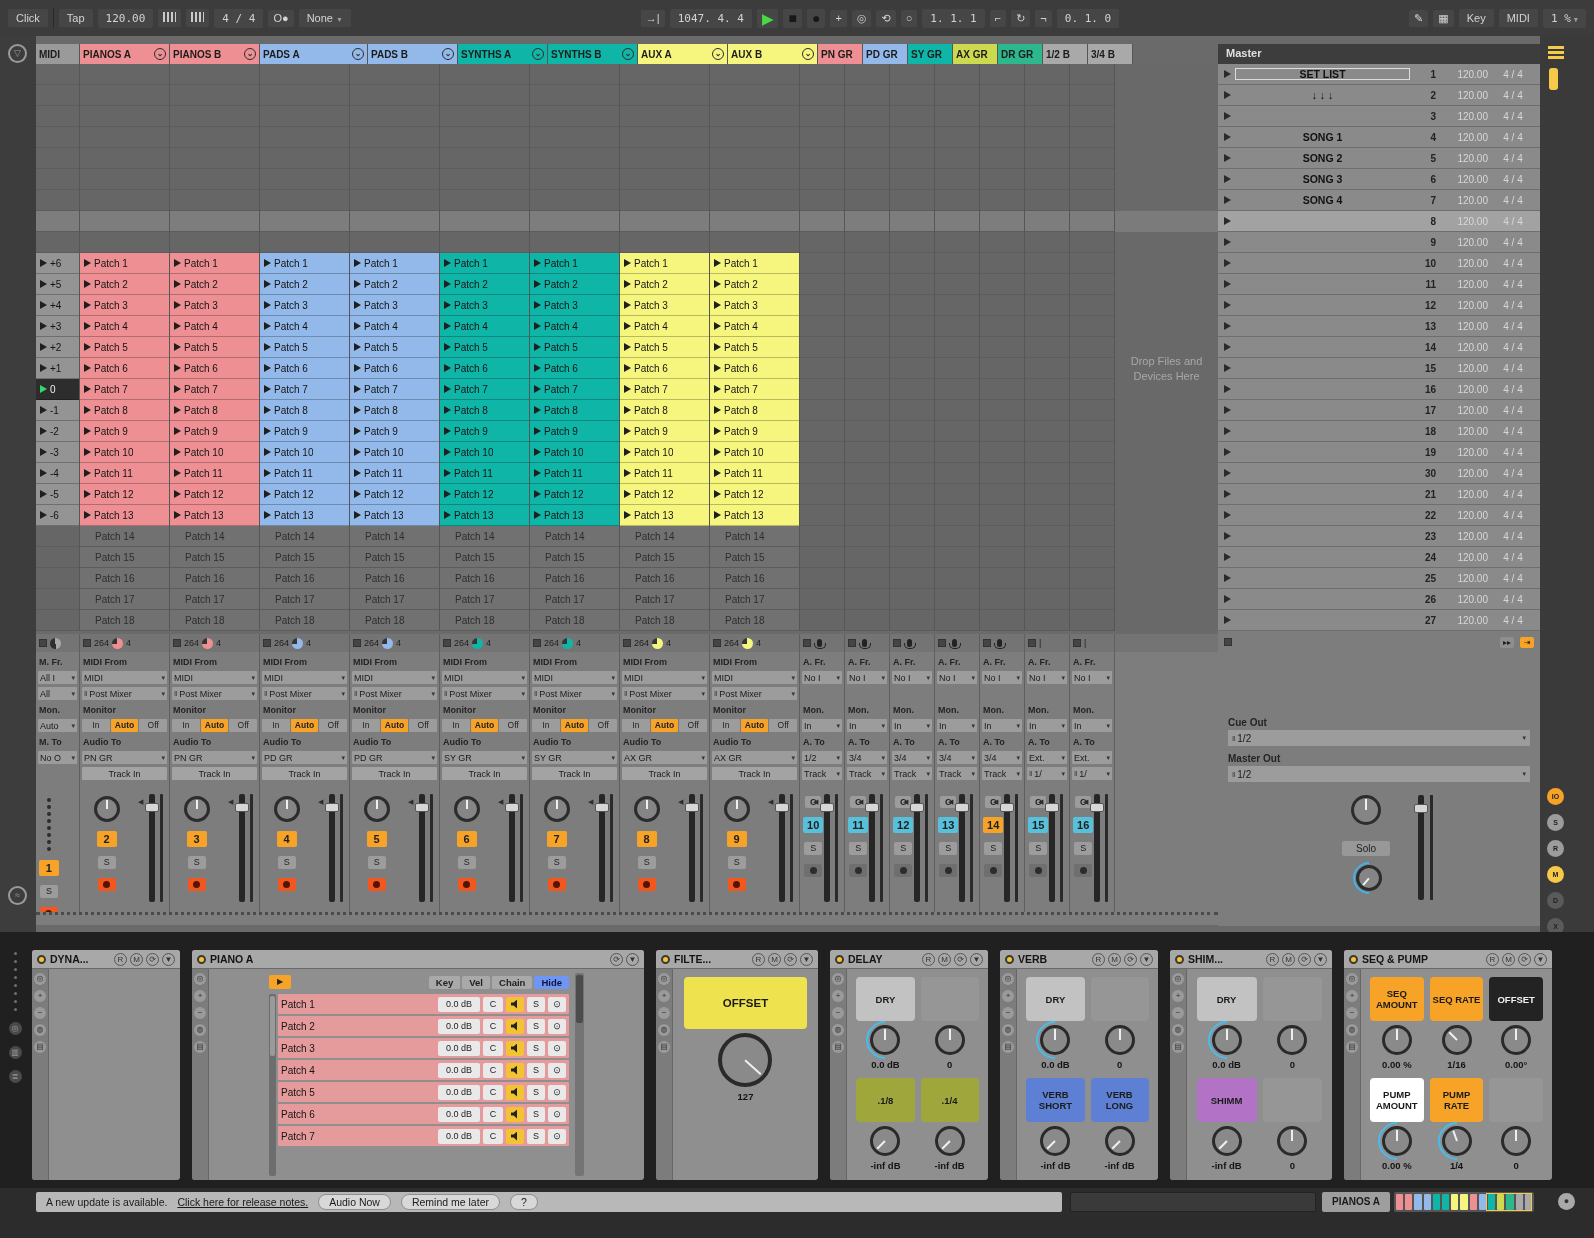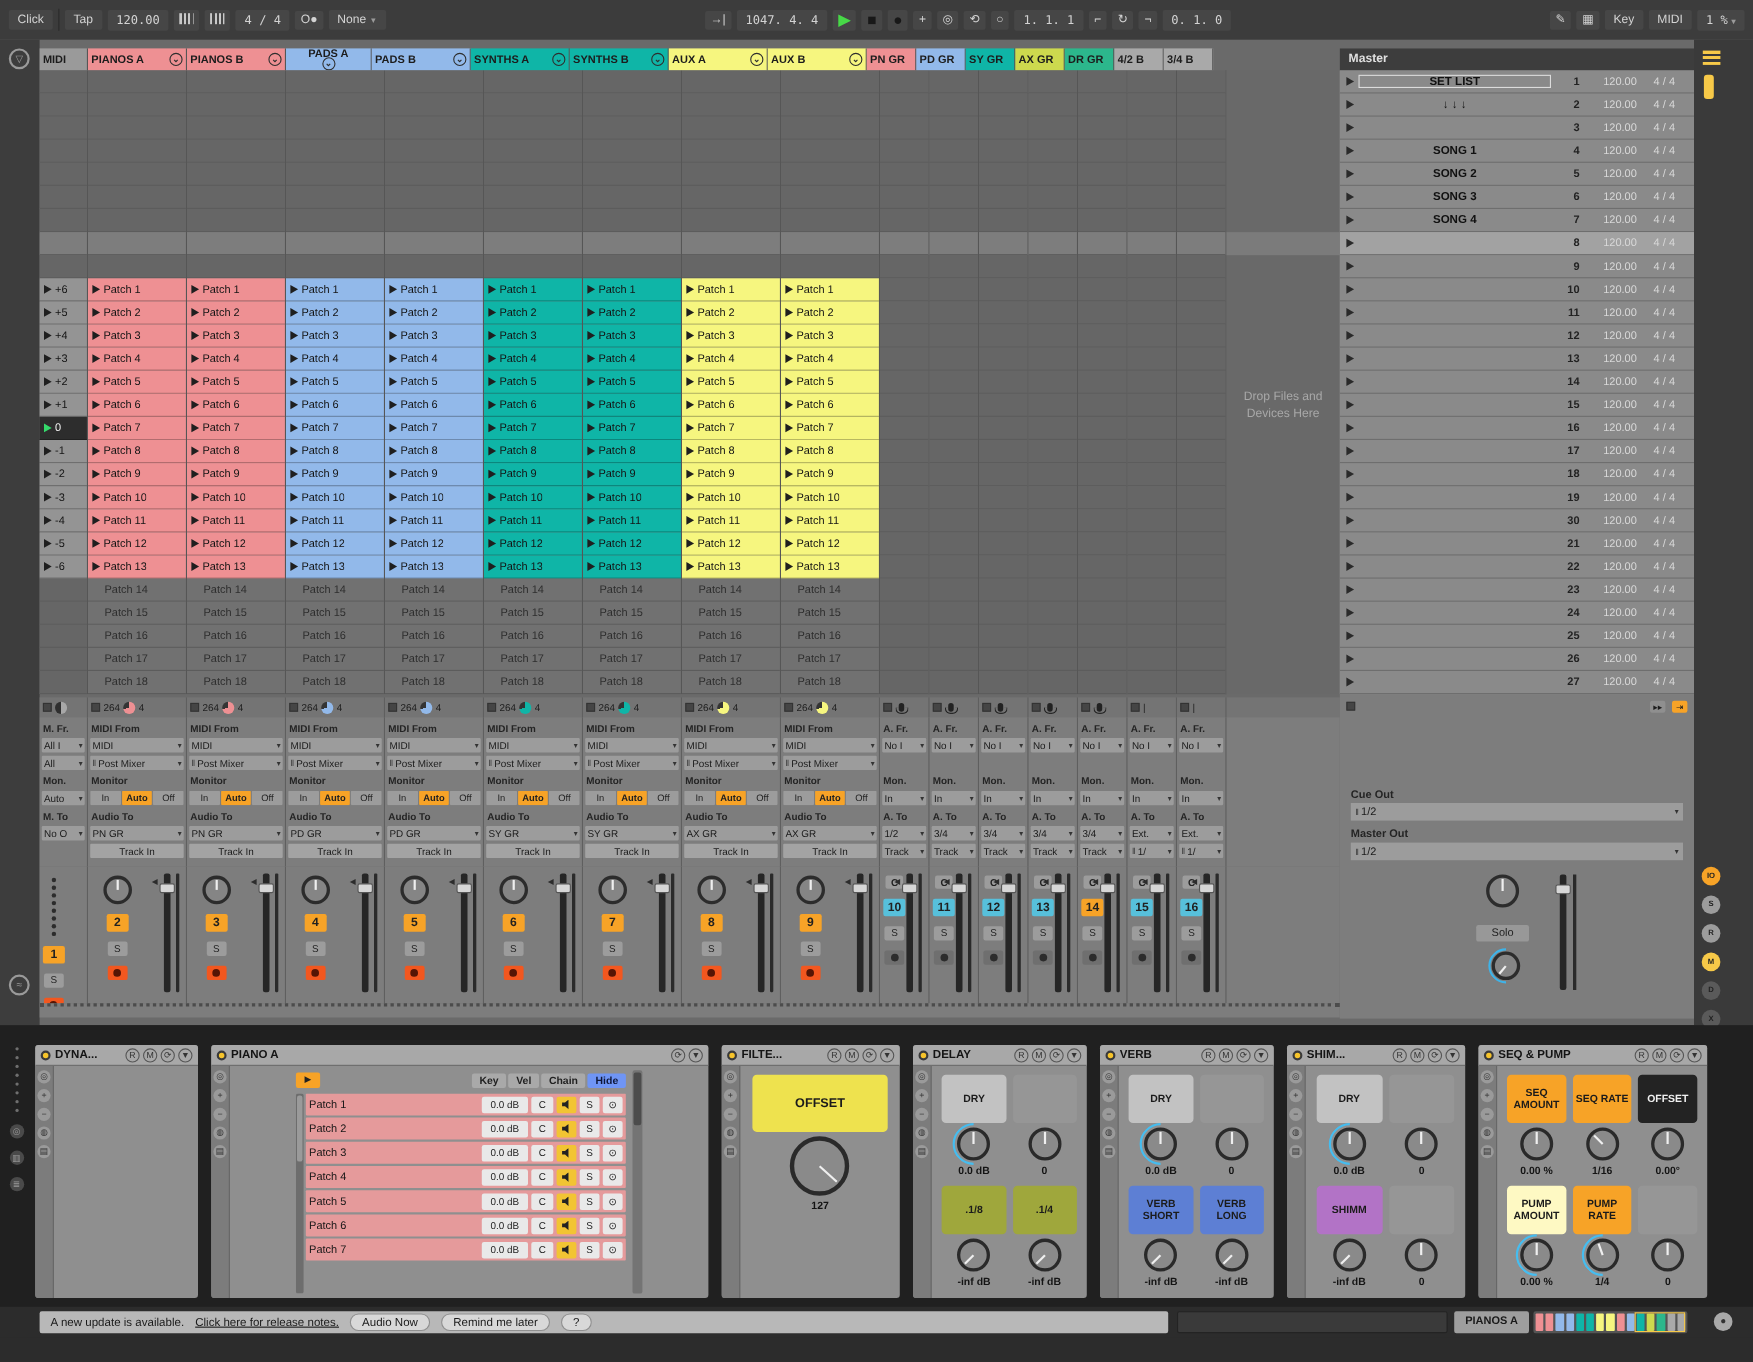--- a/index.html
+++ b/index.html
@@ -231,21 +231,21 @@
           <span class="thead-name">MIDI</span>
         </div>
         <div class="thead" style="width: 90px; background: rgb(238, 144, 147);">
           <span class="thead-name">PIANOS A</span>
           <span class="fold">⌄</span>
         </div>
         <div class="thead" style="width: 90px; background: rgb(238, 144, 147);">
           <span class="thead-name">PIANOS B</span>
           <span class="fold">⌄</span>
         </div>
-        <div class="thead" style="width: 78px; background: rgb(146, 185, 234); flex-direction: column;">
+        <div class="thead" style="width: 108px; background: rgb(146, 185, 234);">
           <span class="thead-name">PADS A</span>
           <span class="fold">⌄</span>
         </div>
         <div class="thead" style="width: 90px; background: rgb(146, 185, 234);">
           <span class="thead-name">PADS B</span>
           <span class="fold">⌄</span>
         </div>
         <div class="thead" style="width: 90px; background: rgb(15, 181, 167);">
           <span class="thead-name">SYNTHS A</span>
           <span class="fold">⌄</span>
@@ -271,21 +271,21 @@
         <div class="thead" style="width: 45px; background: rgb(15, 181, 167);">
           <span class="thead-name">SY GR</span>
         </div>
         <div class="thead" style="width: 45px; background: rgb(205, 217, 78);">
           <span class="thead-name">AX GR</span>
         </div>
         <div class="thead" style="width: 45px; background: rgb(44, 183, 140);">
           <span class="thead-name">DR GR</span>
         </div>
         <div class="thead" style="width: 45px; background: rgb(169, 169, 169);">
-          <span class="thead-name">4/2 B</span>
+          <span class="thead-name">1/2 B</span>
         </div>
         <div class="thead" style="width: 45px; background: rgb(169, 169, 169);">
           <span class="thead-name">3/4 B</span>
         </div>
       </div>
     <div id="band-grid" class="band">
         <div class="gcol" style="width: 44px;">
           <div class="slot"></div>
           <div class="slot"></div>
           <div class="slot"></div>
@@ -2531,21 +2531,21 @@
               <div class="pcell">
                 <div class="plabel" style="background: rgb(35, 35, 35); color: rgb(240, 240, 240);">OFFSET</div>
                 <div class="kwrap">
                   <div class="knob">
                     <span class="needle" style="transform: rotate(0deg);"></span>
                   </div>
                 </div>
                 <div class="pval">0.00°</div>
               </div>
               <div class="pcell">
-                <div class="plabel" style="background: #fef9c3;">PUMP AMOUNT</div>
+                <div class="plabel" style="background: #ffffff;">PUMP AMOUNT</div>
                 <div class="kwrap arc">
                   <div class="knob">
                     <span class="needle" style="transform: rotate(0deg);"></span>
                   </div>
                 </div>
                 <div class="pval">0.00 %</div>
               </div>
               <div class="pcell">
                 <div class="plabel" style="background: rgb(247, 163, 39);">PUMP RATE</div>
                 <div class="kwrap arc">

